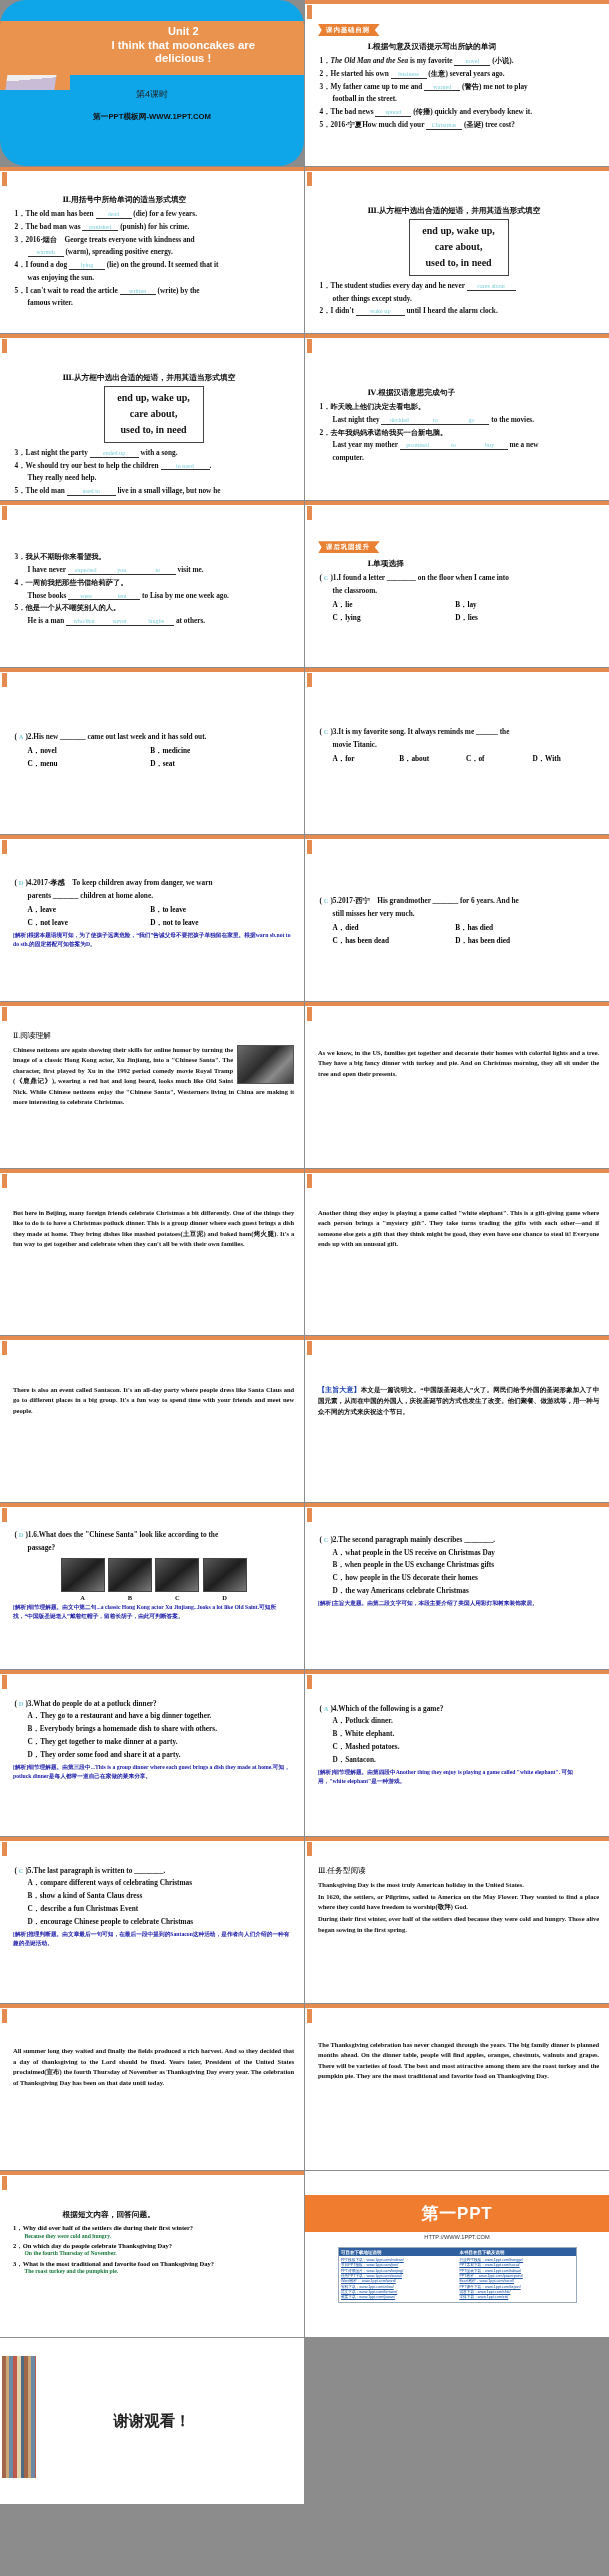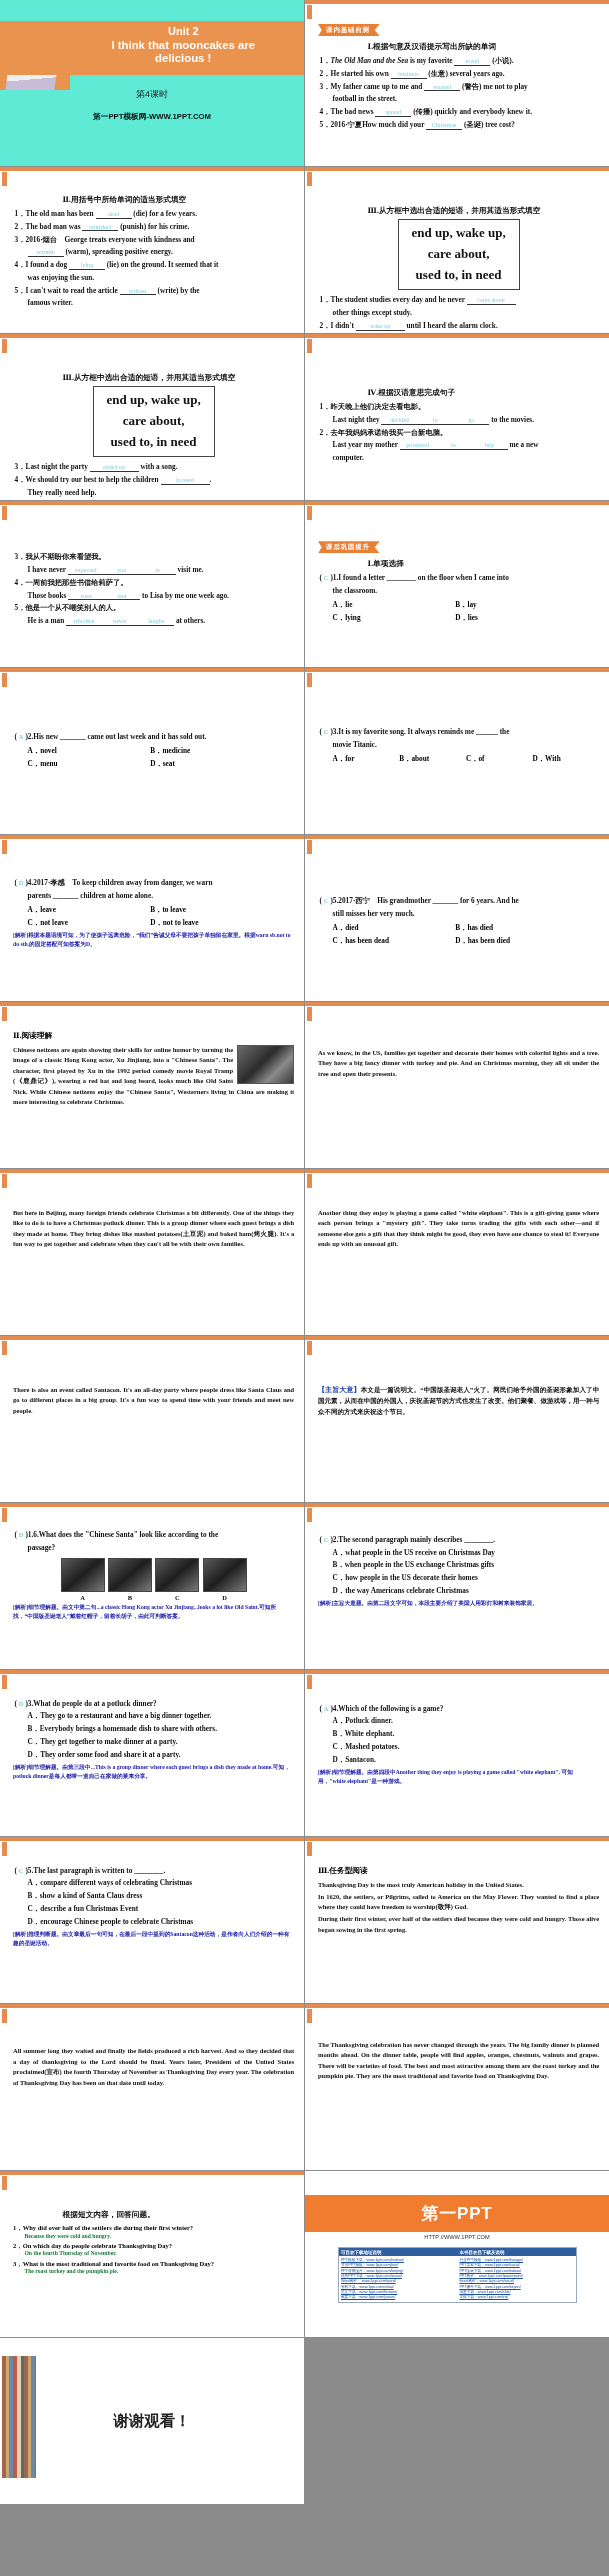--- a/index.html
+++ b/index.html
@@ -41,21 +41,21 @@
     background: #e58b4f;
   }
 
   .body {
     position: absolute;
     top: 16.3px; left: 0; right: 0; bottom: 0;
     padding: 3.3px 9.8px 3.3px 13px;
   }
 
   
-  .title-slide { background: #5eead4; }
+  .title-slide { background: #0ea5e9; border-radius: 26px; }
   .title-band {
     position: absolute;
     top: 21px; left: 0; right: 0;
     height: 54px;
     background: #e9934f;
     color: #fff;
     text-align: center;
     font-family: "Liberation Sans", sans-serif;
     font-weight: bold;
     font-size: 11.4px;
@@ -151,26 +151,26 @@
     font-weight: normal;
     vertical-align: baseline;
     line-height: 1.1;
     padding: 0 2.4px;
   }
   .blank.wide { min-width: 49px; }
   .ital { font-style: italic; }
 
   .wordbox {
     border: 0.8px solid #444;
-    width: 122px;
+    width: 100px;
     margin: 3.3px auto 4.1px auto;
     padding: 3.3px 4.9px;
     text-align: center;
     font-weight: bold;
-    font-size: 13px;
+    font-size: 10px;
     line-height: 1.6;
     color: #111;
   }
 
   .choices {
     display: flex;
     font-weight: bold;
     font-size: 7.3px;
     padding-left: 14.6px;
     line-height: 1.8;
@@ -195,21 +195,21 @@
   
   .para {
     font-weight: bold;
     font-size: 6.5px;
     line-height: 1.62;
     text-align: justify;
     color: #111;
     margin-top: 1.6px;
   }
   .readhead {
-    font-weight: bold;
+    font-weight: normal;
     font-size: 7.7px;
     margin-bottom: 3.3px;
   }
   .figure {
     float: right;
     width: 57px;
     height: 39px;
     margin: 0 0 2.4px 4.1px;
     background:
       linear-gradient(135deg,#6d6d6d,#2b2b2b 45%,#8a8a8a 70%,#3a3a3a);

